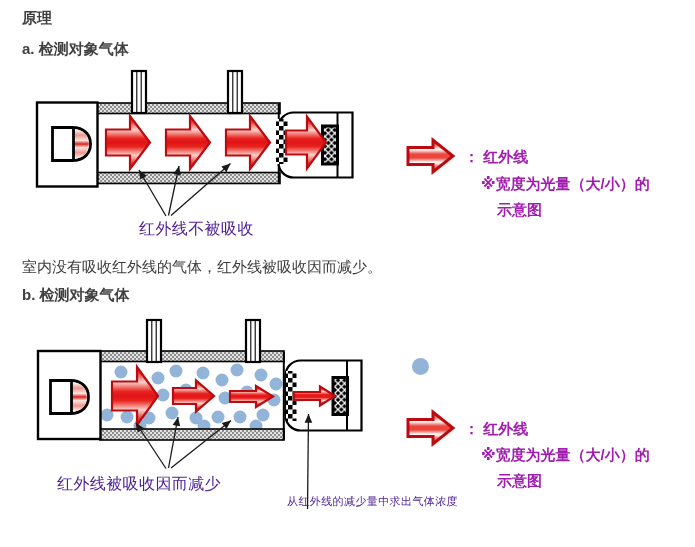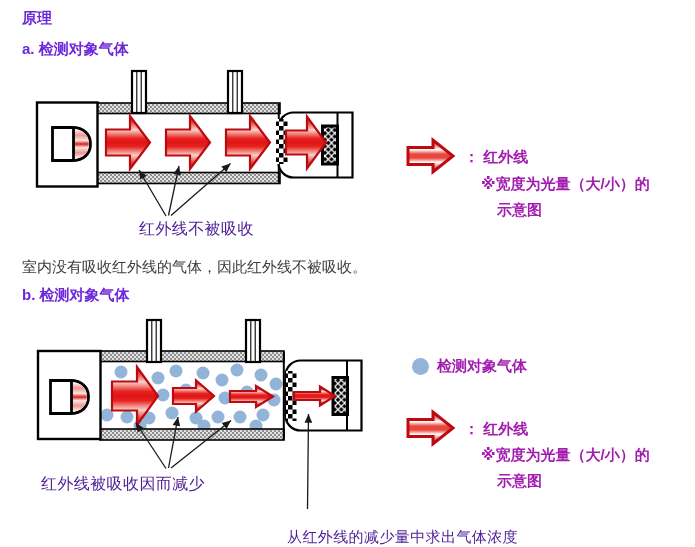--- a/index.html
+++ b/index.html
@@ -1,20 +1,20 @@
 <!DOCTYPE html>
 <html><head>
 <meta charset="utf-8">
 <style>
   html,body{margin:0;padding:0;background:#fff;}
   .page{position:relative;width:695px;height:547px;background:#fff;overflow:hidden;
         font-family:"Liberation Sans","DejaVu Sans",sans-serif;}
   .art{position:absolute;left:0;top:0;}
   .txt{position:absolute;font-size:15px;line-height:1.25;color:#3c3c3c;white-space:pre;}
-  .bold{font-weight:bold;color:#6d28d9;text-align:center;}
+  .bold{font-weight:bold;color:#404040;text-align:center;}
   .cap{font-size:16px;color:#4c1d95;letter-spacing:0.4px;}
   .legend{font-size:15px;color:#a21caf;font-weight:bold;}
 </style>
 </head>
 <body>
 
 <div class="page">
 
 <svg class="art" width="695" height="547" viewBox="0 0 695 547">
   <defs>
@@ -162,27 +162,26 @@
 
   <g>
     <circle cx="420.5" cy="366.5" r="8.5" fill="#92b4d8"></circle>
     <polygon points="408,419.5 433,419.5 433,412 453,428 433,444 433,436.5 408,436.5" fill="url(#legendGrad)" stroke="#bb0a10" stroke-width="3"></polygon>
   </g>
 </svg>
 
 <div class="txt bold" style="left:22px;top:9px">原理</div>
 <div class="txt bold" style="left:22px;top:40px">a. 检测对象气体</div>
 <div class="txt cap" style="left:139px;top:219px">红外线不被吸收</div>
-<div class="txt" style="left:22px;top:258px">室内没有吸收红外线的气体，因此红外线不被吸收。</div>
+<div class="txt" style="left:22px;top:258px">室内没有吸收红外线的气体，红外线被吸收因而减少。</div>
 <div class="txt bold" style="left:22px;top:286px">b. 检测对象气体</div>
-<div class="txt cap" style="left:41px;top:474px">红外线被吸收因而减少</div>
-<div class="txt cap" style="left:287px;top:528px;font-size:15px">从红外线的减少量中求出气体浓度</div>
+<div class="txt cap" style="left:57px;top:474px">红外线被吸收因而减少</div>
+<div class="txt cap" style="left:287px;top:495px;font-size:11px">从红外线的减少量中求出气体浓度</div>
 
 <div class="txt legend" style="left:464px;top:148px">： 红外线</div>
 <div class="txt legend" style="left:481px;top:175px">※宽度为光量（大/小）的</div>
 <div class="txt legend" style="left:497px;top:201px">示意图</div>
 
-<div class="txt legend" style="left:437px;top:357px">检测对象气体</div>
 <div class="txt legend" style="left:464px;top:420px">： 红外线</div>
 <div class="txt legend" style="left:481px;top:446px">※宽度为光量（大/小）的</div>
 <div class="txt legend" style="left:497px;top:472px">示意图</div>
 
 </div>
 
 </body></html>

